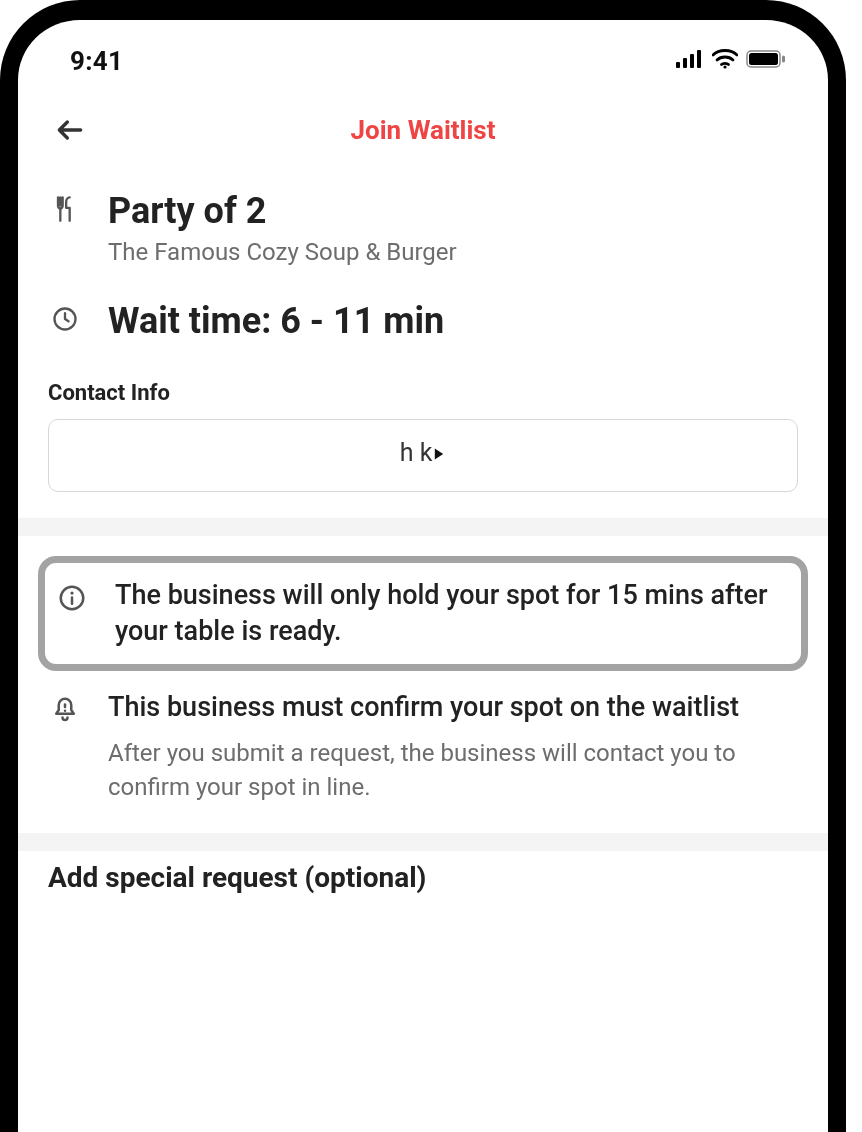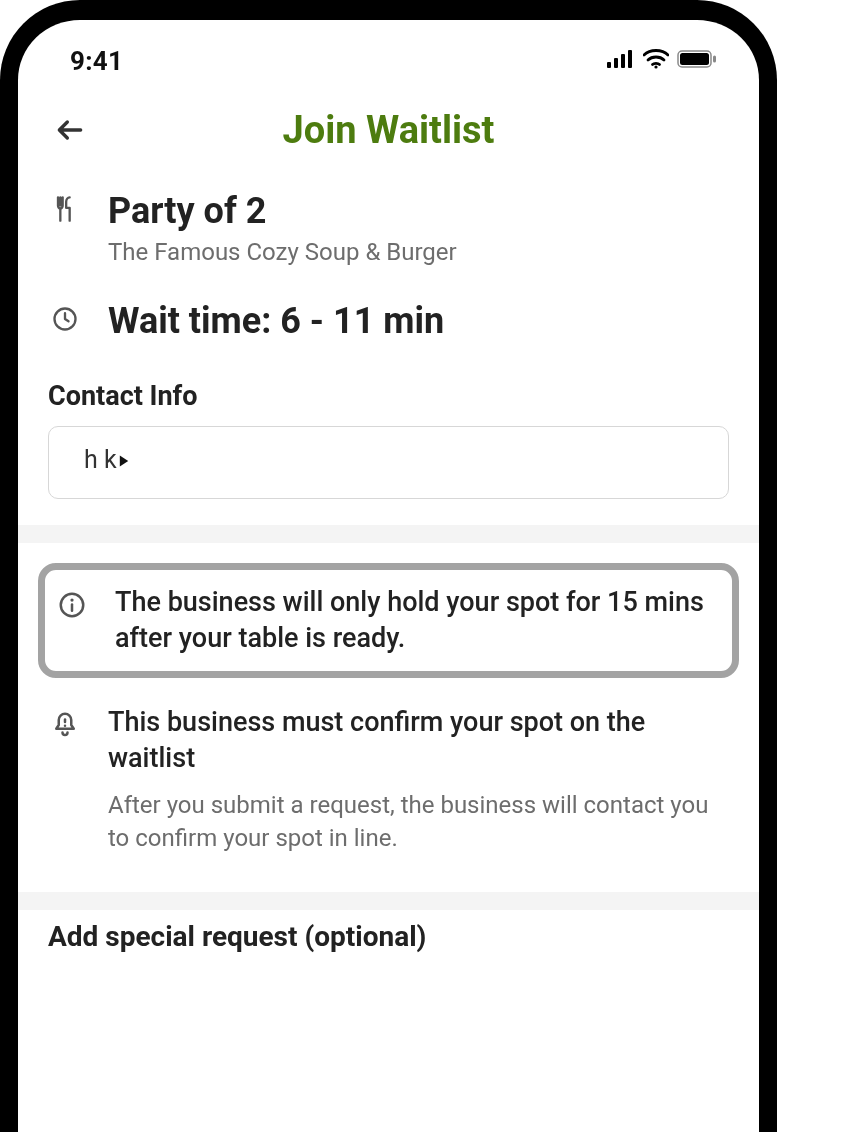--- a/index.html
+++ b/index.html
@@ -1,19 +1,19 @@
 <!DOCTYPE html>
 <html><head>
 <meta charset="utf-8">
 <style>
   * { box-sizing: border-box; margin: 0; padding: 0; }
   html, body { width: 862px; height: 1132px; background: #fff; font-family: -apple-system, BlinkMacSystemFont, "Segoe UI", Roboto, Helvetica, Arial, sans-serif; }
   .device-frame {
     position: relative;
-    width: 777px;
+    width: 846px;
     height: 1132px;
     background: #fff;
   }
   .bezel {
     position: absolute;
     inset: 0;
     border: 16px solid #000;
     border-top-width: 20px;
     border-left-width: 18px;
     border-right-width: 18px;
@@ -64,23 +64,23 @@
     top: 50%;
     transform: translateY(-50%);
     width: 44px;
     height: 44px;
     display: flex;
     align-items: center;
     justify-content: center;
     cursor: pointer;
   }
   .page-title {
-    font-size: 38px;
-    font-weight: 700;
-    color: #4d7c0f;
+    font-size: 26px;
+    font-weight: 700;
+    color: #ef4444;
   }
   .content { padding: 0 30px; }
   .info-row {
     display: flex;
     align-items: flex-start;
     gap: 26px;
     padding: 20px 0 14px 0;
   }
   .info-icon {
     width: 34px;
@@ -96,33 +96,33 @@
     font-size: 36px;
     font-weight: 700;
     color: #222;
     margin-bottom: 6px;
   }
   .info-text .secondary {
     font-size: 24px;
     color: #6d6d6d;
   }
   .section-label {
-    font-size: 27px;
+    font-size: 22px;
     font-weight: 700;
     color: #222;
     margin-top: 18px;
     margin-bottom: 14px;
   }
   .contact-card {
     border: 1px solid #d7d7d7;
     border-radius: 10px;
     padding: 18px 35px;
     display: flex;
     align-items: center;
-    justify-content: flex-start;
+    justify-content: center;
     cursor: pointer;
     margin-bottom: 26px;
   }
   .contact-card .name {
     font-size: 25px;
     color: #333;
     margin-bottom: 6px;
   }
   .contact-card .phone {
     font-size: 24px;
@@ -131,21 +131,21 @@
   .divider-strip {
     height: 18px;
     background: #f4f4f4;
     margin: 0 -30px;
   }
   .notice-block { padding: 10px 0; }
   .notice-row {
     display: flex;
     align-items: flex-start;
     gap: 26px;
-    padding: 26px 0;
+    padding: 18px 0;
   }
   .notice-icon {
     width: 34px;
     height: 34px;
     flex: 0 0 34px;
     margin-top: 4px;
     display: flex;
     align-items: center;
     justify-content: center;
     color: #555;

